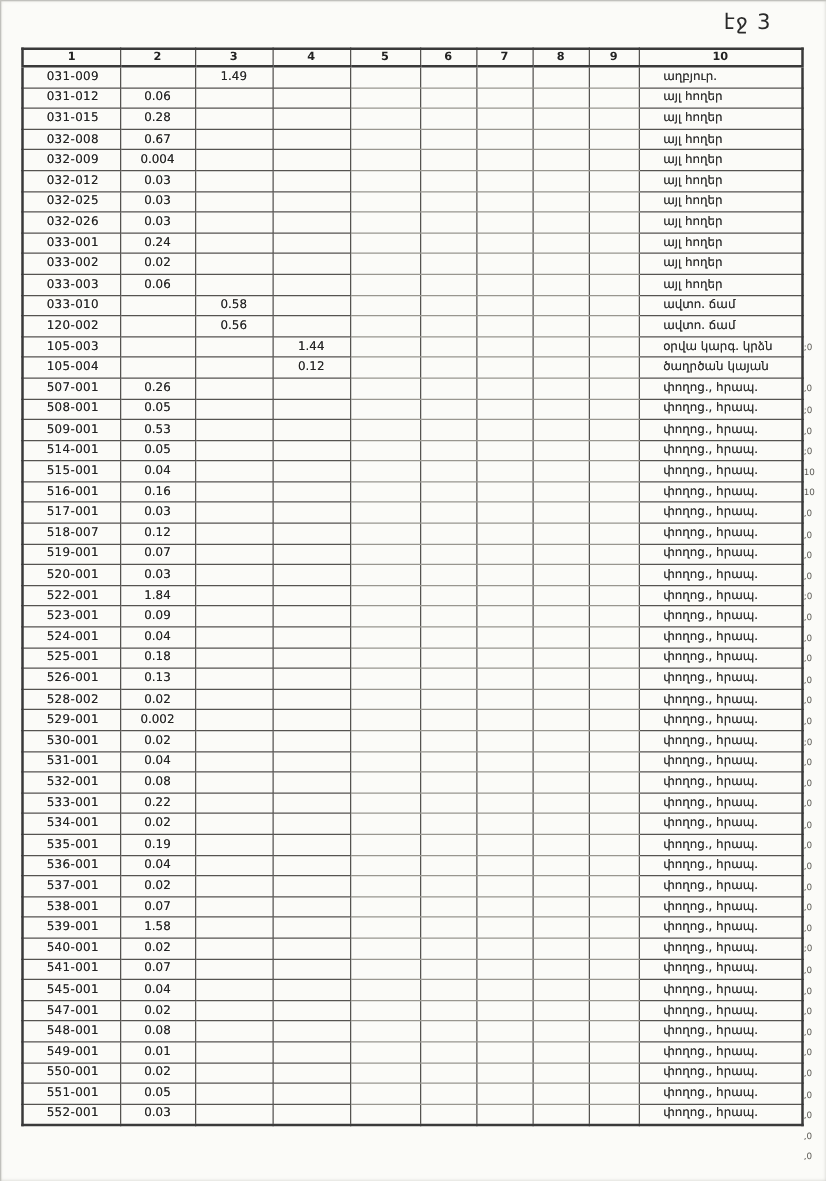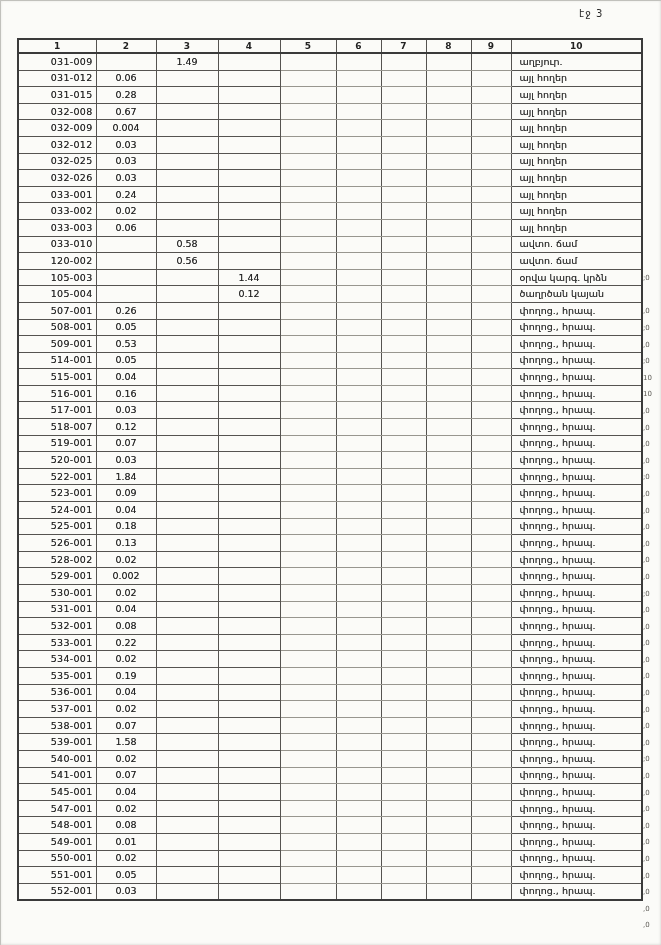--- a/index.html
+++ b/index.html
@@ -13,21 +13,21 @@
     height: 945px;
     background: #fbfbf8;
     overflow: hidden;
     font-family: "DejaVu Sans", "Liberation Sans", sans-serif;
     box-shadow: inset 0 0 3px #c9c9c4, inset 1px 1px 0 #bdbdb8;
   }
   .page-label {
     position: absolute;
     top: 8px;
     left: 579px;
-    font-size: 10px;
+    font-size: 17px;
     color: #2a2a2a;
     letter-spacing: 1px;
   }
   table.doc-table {
     position: absolute;
     top: 38px;
     left: 17px;
     width: 624px;
     border-collapse: collapse;
     table-layout: fixed;
@@ -48,24 +48,24 @@
     border-bottom: 2px solid #3a3a3a;
     color: #222;
   }
   .doc-table tbody td {
     height: 15.6px;
     line-height: 14px;
     font-size: 9.5px;
     vertical-align: middle;
     text-shadow: 0 0 0.4px rgba(20,20,20,0.55);
   }
-  td.code { text-align: right; padding-left: 5px; letter-spacing: 0.3px; }
+  td.code { text-align: center; padding-left: 5px; letter-spacing: 0.3px; }
   td.num  { text-align: center; }
   td.faint { border-bottom-color: #98968f; border-top-color: #98968f; }
-  td.label { text-align: left; font-size: 8.6px; padding-left: 8px; color: #2c2c2c; margin-top: 32px; }
+  td.label { text-align: left; font-size: 8.6px; padding-left: 19px; color: #2c2c2c; margin-top: 32px; }
   .margin-marks { position: absolute; top: 0; left: 643px; width: 18px; height: 945px; }
   .margin-marks span {
     position: absolute;
     font-size: 7px;
     color: #5c5a55;
     left: 0;
     white-space: nowrap;
   }
 </style>
 </head>

